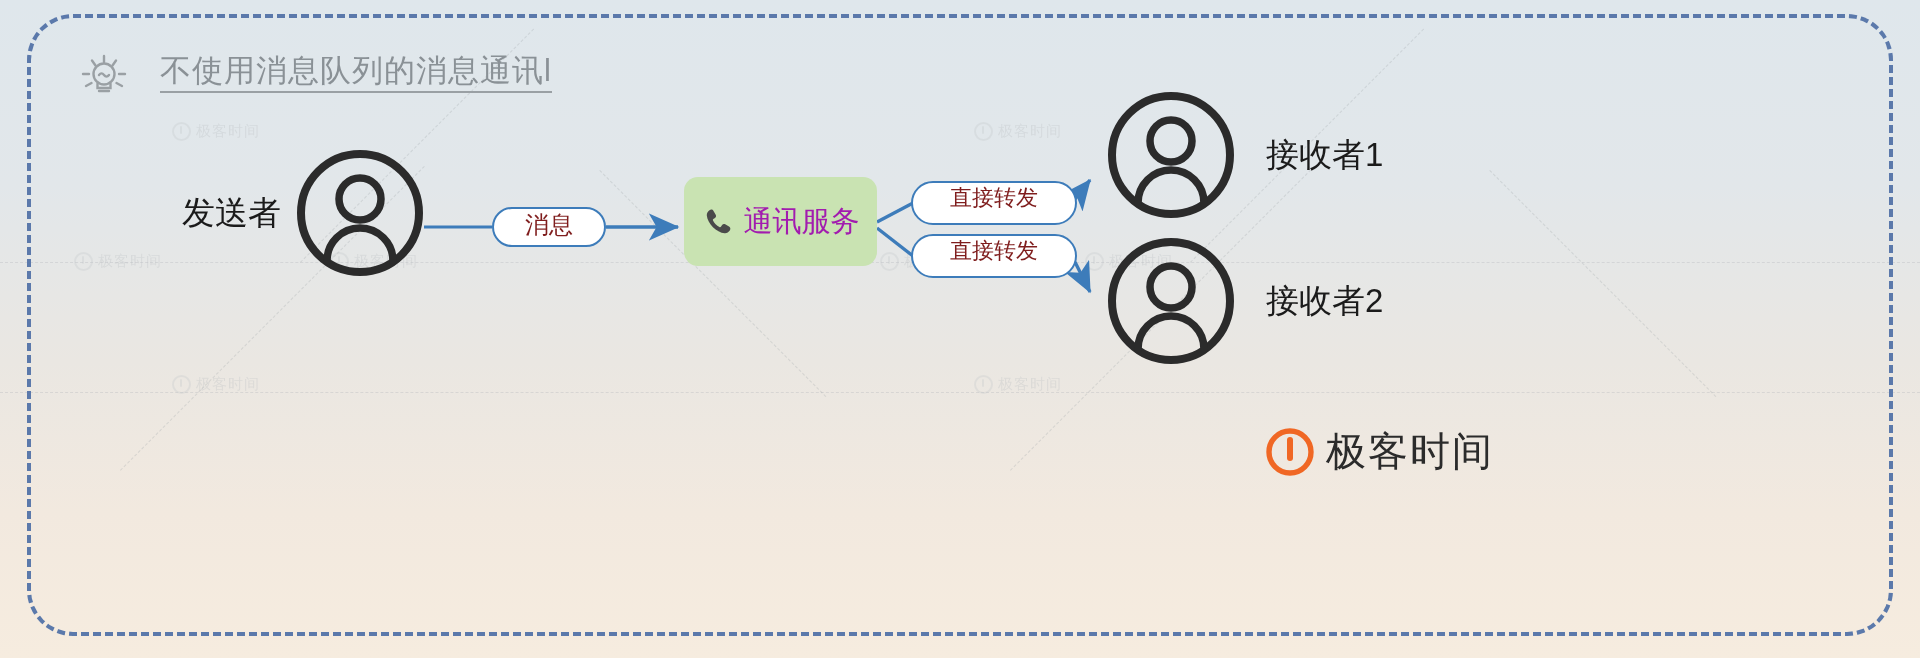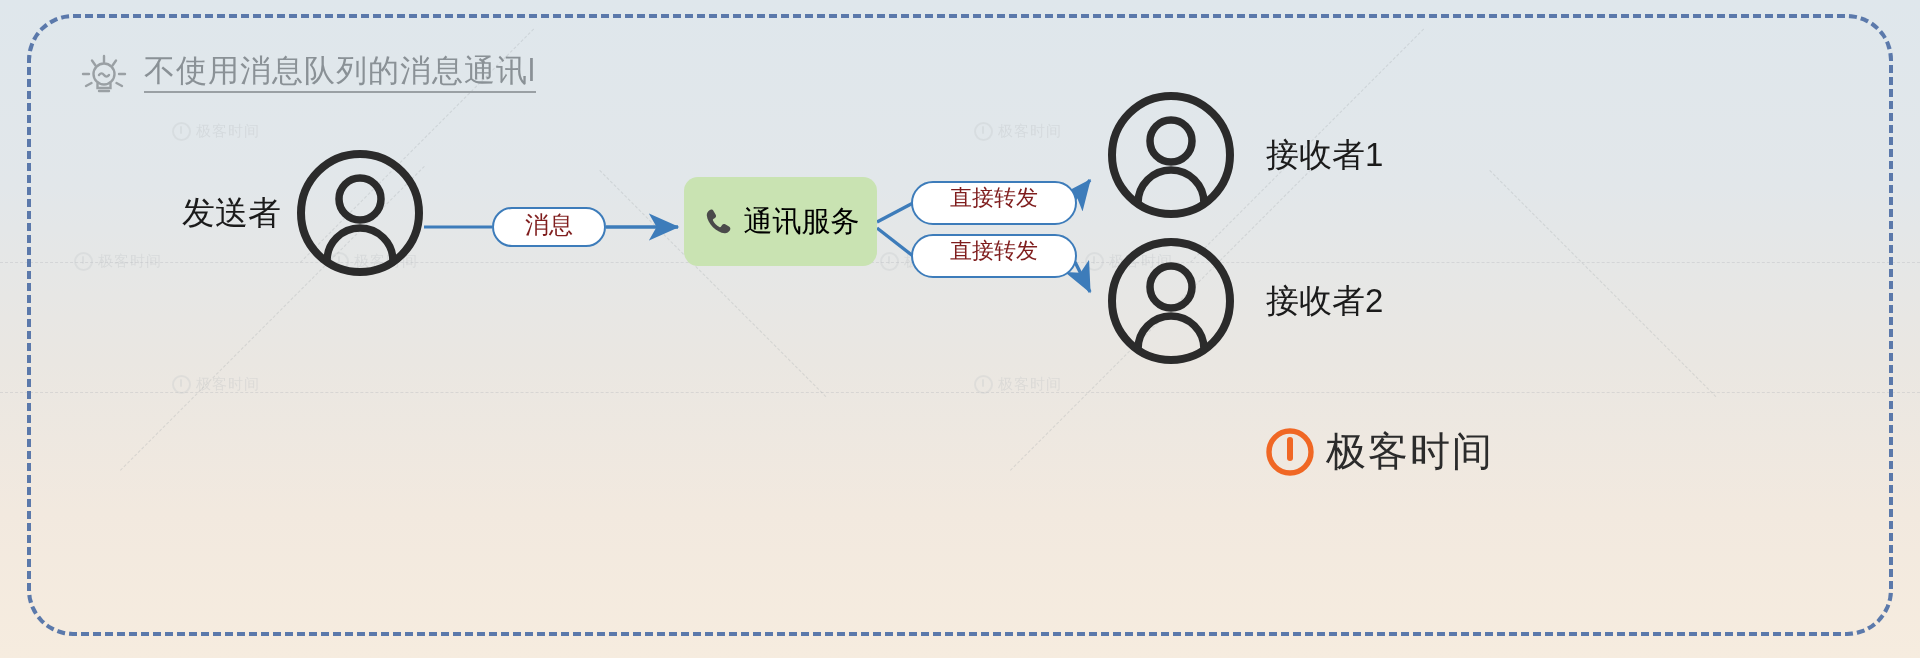--- a/index.html
+++ b/index.html
@@ -36,21 +36,21 @@
 
   
   #frame{
     position:absolute;left:27px;top:14px;width:1866px;height:622px;
     border:4px dashed #5b79ab;border-radius:46px;box-sizing:border-box;
     pointer-events:none;
   }
 
   
   #title-row{
-    position:absolute;left:78px;top:50px;display:flex;align-items:center;gap:14px;
+    position:absolute;left:78px;top:50px;display:flex;align-items:center;gap:30px;
   }
   #bulb{width:52px;height:48px;flex:none;}
   #title-text{
     font-size:31px;color:#8a9196;letter-spacing:1px;white-space:nowrap;
     border-bottom:2px solid #9aa0a4;padding-bottom:4px;line-height:1.05;
   }
 
   .person-wrap{position:absolute;display:flex;align-items:center;text-align:right;}
   .avatar{width:130px;height:130px;flex:none;}
   .person-label{
@@ -66,21 +66,21 @@
   #msg-pill{left:492px;top:207px;width:114px;height:40px;font-size:24px;}
   #fwd-pill-1{left:911px;top:181px;width:166px;height:44px;font-size:22px;}
   #fwd-pill-2{left:911px;top:234px;width:166px;height:44px;font-size:22px;}
 
   #service-box{
     position:absolute;left:684px;top:177px;width:193px;height:89px;
     background:#c9e3b2;border-radius:14px;
     display:flex;align-items:center;justify-content:center;gap:10px;
     box-sizing:border-box;
   }
-  #service-label{font-size:29px;color:#000000;white-space:nowrap;}
+  #service-label{font-size:29px;color:#a21caf;white-space:nowrap;}
   #phone-ico{width:32px;height:32px;flex:none;}
 
   
   #logo{
     position:absolute;left:1266px;top:424px;display:flex;align-items:center;gap:12px;
   }
   #logo-mark{width:48px;height:48px;flex:none;}
   #logo-text{font-size:40px;color:#2b2b2b;letter-spacing:2px;white-space:nowrap;}
 
   svg.lines{position:absolute;left:0;top:0;width:1920px;height:658px;pointer-events:none;}

